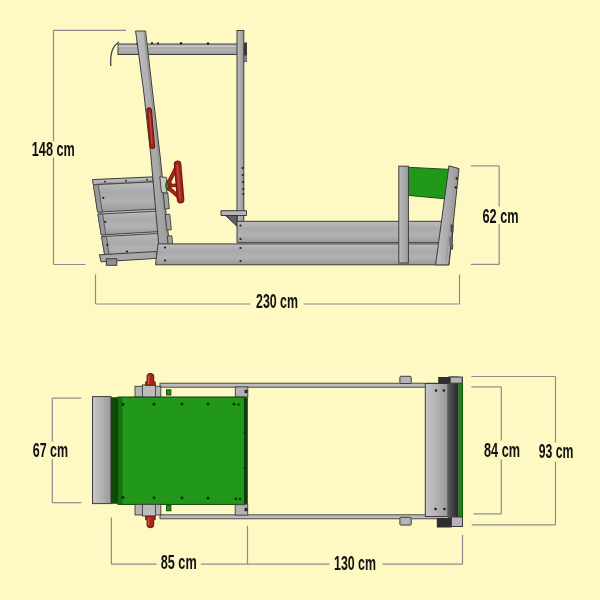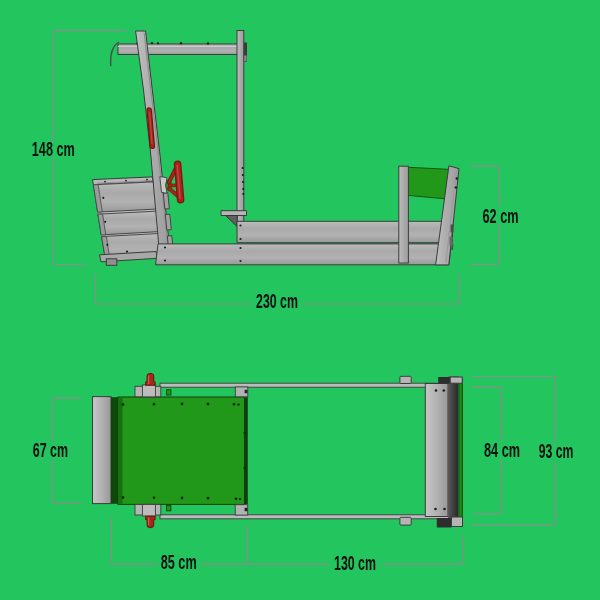--- a/index.html
+++ b/index.html
@@ -1,16 +1,16 @@
 <!DOCTYPE html>
 <html><head>
 <meta charset="utf-8">
 <style>
   html,body{margin:0;padding:0;background:#ffffff;}
-  #page{width:600px;height:600px;position:relative;background:#22c55e;overflow:hidden;transform:translateZ(0);will-change:transform;}
+  #page{width:600px;height:600px;position:relative;background:#fef9c3;overflow:hidden;transform:translateZ(0);will-change:transform;}
   svg text{font-family:"Liberation Sans",sans-serif;font-weight:bold;fill:#111111;}
 </style>
 </head>
 <body>
 <div id="page">
 <svg width="600" height="600" viewBox="0 0 600 600" xmlns="http://www.w3.org/2000/svg">
 <defs>
   <linearGradient id="woodH" x1="0" y1="0" x2="0" y2="1">
     <stop offset="0" stop-color="#bcbcbc"></stop>
     <stop offset="0.35" stop-color="#a9a9a9"></stop>

